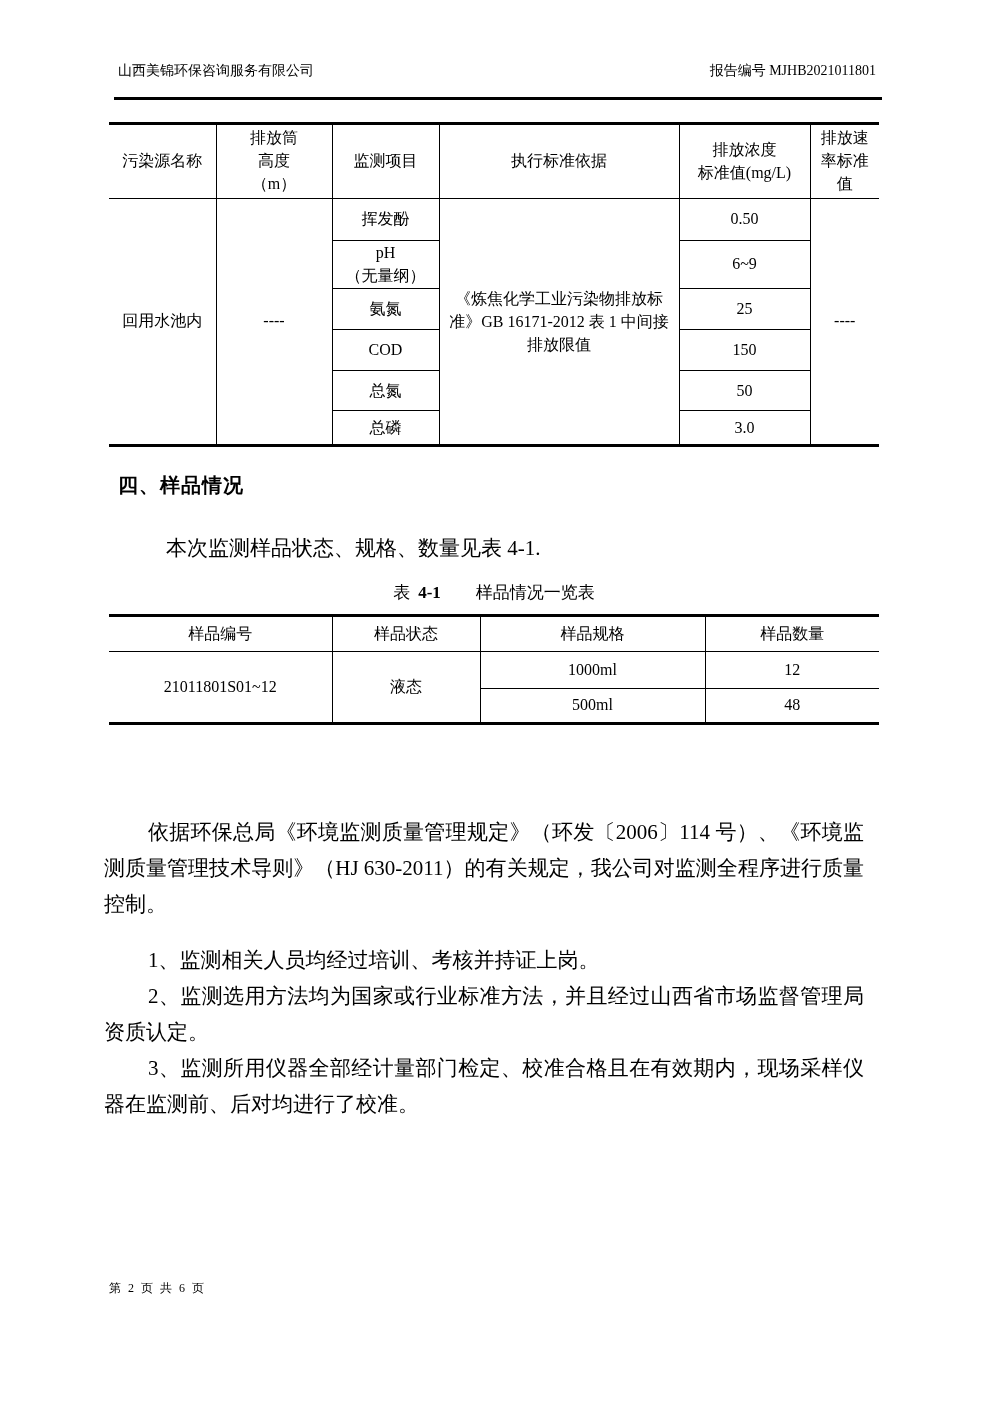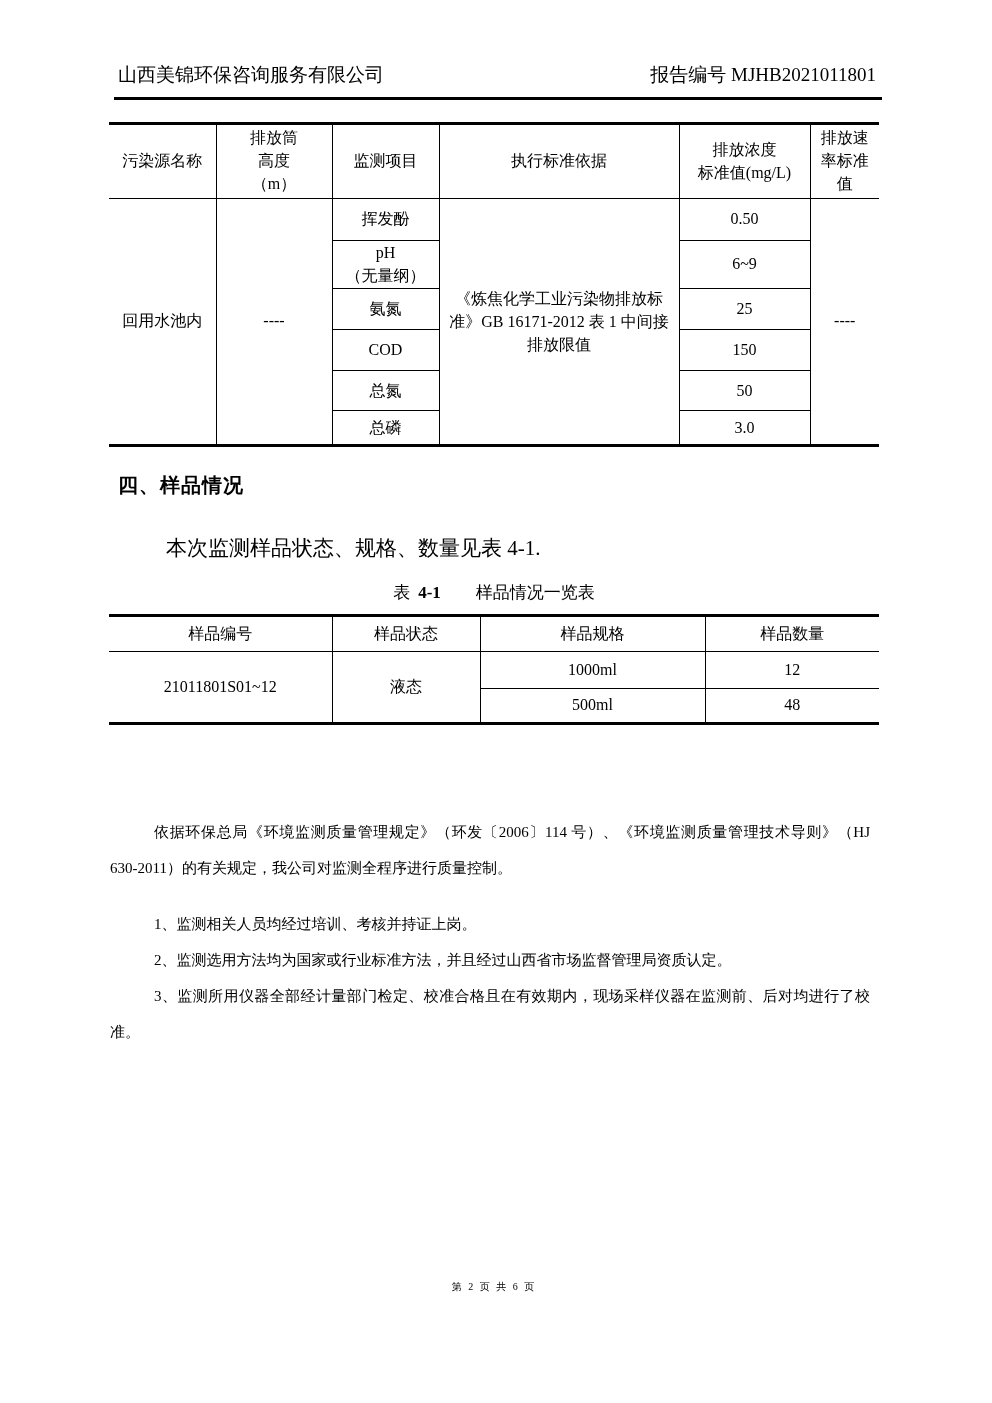--- a/index.html
+++ b/index.html
@@ -8,21 +8,21 @@
     width: 992px; height: 1403px;
     font-family: "Liberation Serif", "DejaVu Serif", serif;
     color: #000;
   }
   .page { position: relative; width: 992px; height: 1403px; background: #fff; overflow: hidden; }
 
   
   .doc-header {
     position: absolute; left: 118px; width: 758px; top: 62px;
     display: flex; justify-content: space-between; align-items: baseline;
-    font-size: 19px;
+    font-size: 14px;
   }
   .hdr-rule { position: absolute; left: 114px; width: 768px; top: 97px; height: 3px; background: #000; }
 
   
   table {
     border-collapse: collapse; table-layout: fixed;
     border-top: 3px solid #000; border-bottom: 3px solid #000;
     border-left: hidden; border-right: hidden;
     font-size: 16px;
   }
@@ -62,32 +62,32 @@
     font-size: 21px; line-height: 30px; text-indent: 48px;
   }
   .caption {
     position: absolute; left: 109px; width: 770px; top: 581px;
     font-size: 17px; text-align: center;
   }
   .caption .num { font-weight: bold; margin-left: 8px; }
   .caption .ttl { margin-left: 35px; }
 
   .qa-block {
-    position: absolute; left: 110px; width: 760px; top: 814px;
-    font-size: 15px; line-height: 36px;
+    position: absolute; left: 104px; width: 760px; top: 814px;
+    font-size: 21px; line-height: 36px;
     text-align: justify;
   }
   .qa-block p { text-indent: 44px; }
   .qa-block p:first-child { margin-top: 0; }
   .qa-block p.first-item { margin-top: 20px; }
 
   
   .page-footer {
     position: absolute; left: 109px; width: 770px; top: 1280px;
-    font-size: 10px; text-align: center; letter-spacing: 2px;
+    font-size: 12px; text-align: left; letter-spacing: 2px;
   }
 </style>
 </head>
 <body>
 
 <div class="page">
 
   <div class="doc-header">
     <span>山西美锦环保咨询服务有限公司</span>
     <span>报告编号 MJHB2021011801</span>

